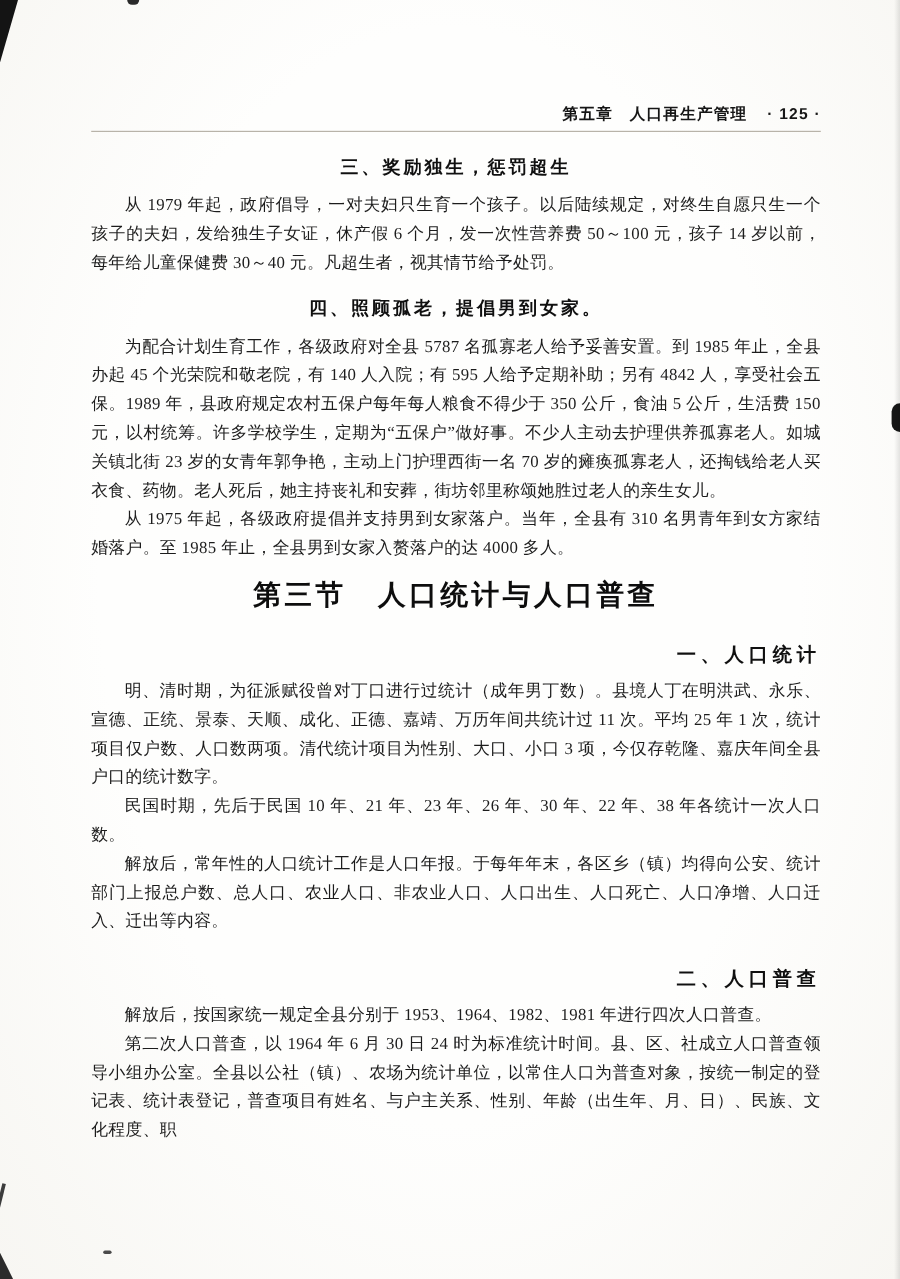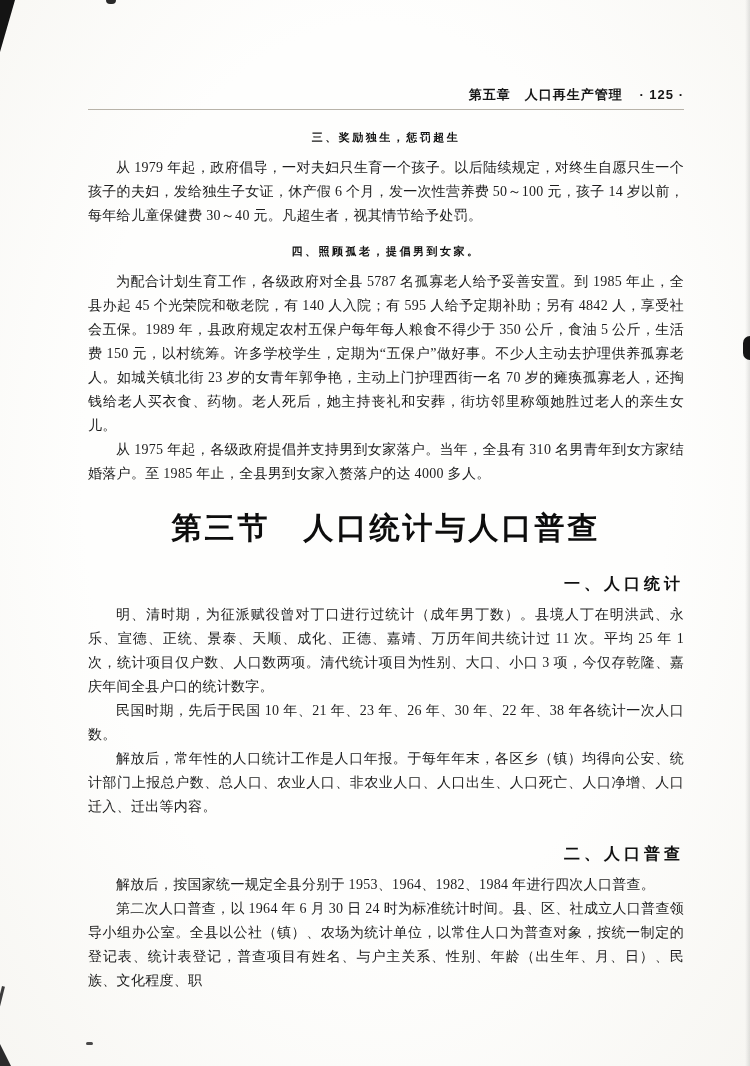--- a/index.html
+++ b/index.html
@@ -12,54 +12,54 @@
     position: relative;
     width: 750px;
     height: 1066px;
     margin: 0 auto;
     background: radial-gradient(ellipse at 50% 45%, #fefefd 55%, #f7f6f2 100%);
     overflow: hidden;
     color: #1c1c1c;
   }
   .content {
     position: absolute;
-    left: 88px;
+    left: 76px;
     right: 66px;
     top: 0;
   }
   .running-head {
     margin-top: 86px;
     padding-bottom: 5px;
     border-bottom: 1px solid #b8b3a9;
     text-align: right;
     font-family: "Liberation Sans", "DejaVu Sans", sans-serif;
     font-weight: bold;
     font-size: 13px;
     letter-spacing: 1px;
     color: #161616;
   }
   .running-head .pgnum { margin-left: 12px; }
   .h-kai {
     text-align: center;
     font-family: "Liberation Serif", "DejaVu Serif", serif;
     font-weight: bold;
-    font-size: 11px;
+    font-size: 15px;
     letter-spacing: 2.5px;
     color: #101010;
     margin: 16px 0 11px;
   }
   .h-kai.first { margin-top: 20px; }
   .h-section {
     text-align: center;
     font-family: "Liberation Sans", "DejaVu Sans", sans-serif;
     font-weight: bold;
-    font-size: 30px;
+    font-size: 23px;
     letter-spacing: 3px;
     color: #0d0d0d;
-    margin: 22px 0 12px;
+    margin: 10px 0 12px;
   }
   .h-minor {
     text-align: right;
     font-family: "Liberation Serif", "DejaVu Serif", serif;
     font-weight: bold;
     font-size: 16px;
     letter-spacing: 4px;
     color: #101010;
     margin: 25px 0 8px;
   }
@@ -117,17 +117,17 @@
     <p class="body-par">从 1975 年起，各级政府提倡并支持男到女家落户。当年，全县有 310 名男青年到女方家结婚落户。至 1985 年止，全县男到女家入赘落户的达 4000 多人。</p>
 
     <h2 class="h-section">第三节　人口统计与人口普查</h2>
 
     <h4 class="h-minor">一、人口统计</h4>
     <p class="body-par">明、清时期，为征派赋役曾对丁口进行过统计（成年男丁数）。县境人丁在明洪武、永乐、宣德、正统、景泰、天顺、成化、正德、嘉靖、万历年间共统计过 11 次。平均 25 年 1 次，统计项目仅户数、人口数两项。清代统计项目为性别、大口、小口 3 项，今仅存乾隆、嘉庆年间全县户口的统计数字。</p>
     <p class="body-par">民国时期，先后于民国 10 年、21 年、23 年、26 年、30 年、22 年、38 年各统计一次人口数。</p>
     <p class="body-par">解放后，常年性的人口统计工作是人口年报。于每年年末，各区乡（镇）均得向公安、统计部门上报总户数、总人口、农业人口、非农业人口、人口出生、人口死亡、人口净增、人口迁入、迁出等内容。</p>
 
     <h4 class="h-minor">二、人口普查</h4>
-    <p class="body-par">解放后，按国家统一规定全县分别于 1953、1964、1982、1984 年进行四次人口普查。</p>
+    <p class="body-par">解放后，按国家统一规定全县分别于 1953、1964、1982、1981 年进行四次人口普查。</p>
     <p class="body-par">第二次人口普查，以 1964 年 6 月 30 日 24 时为标准统计时间。县、区、社成立人口普查领导小组办公室。全县以公社（镇）、农场为统计单位，以常住人口为普查对象，按统一制定的登记表、统计表登记，普查项目有姓名、与户主关系、性别、年龄（出生年、月、日）、民族、文化程度、职</p>
 
   </div>
 </div>
 
 </body></html>

